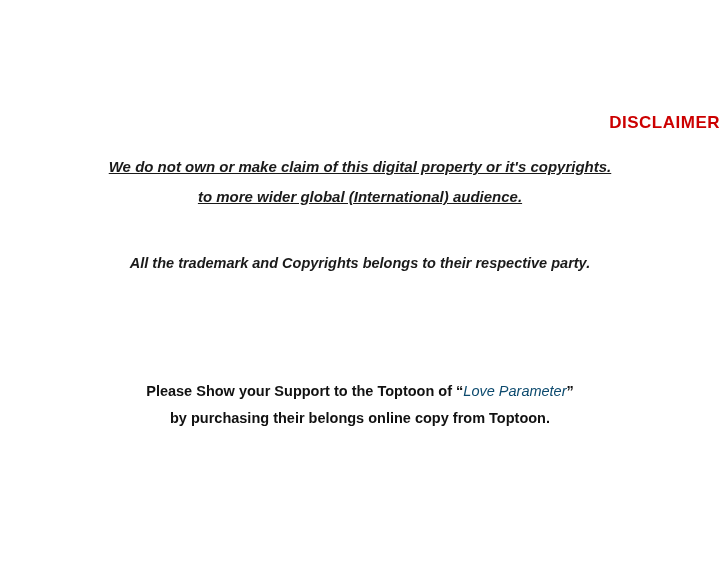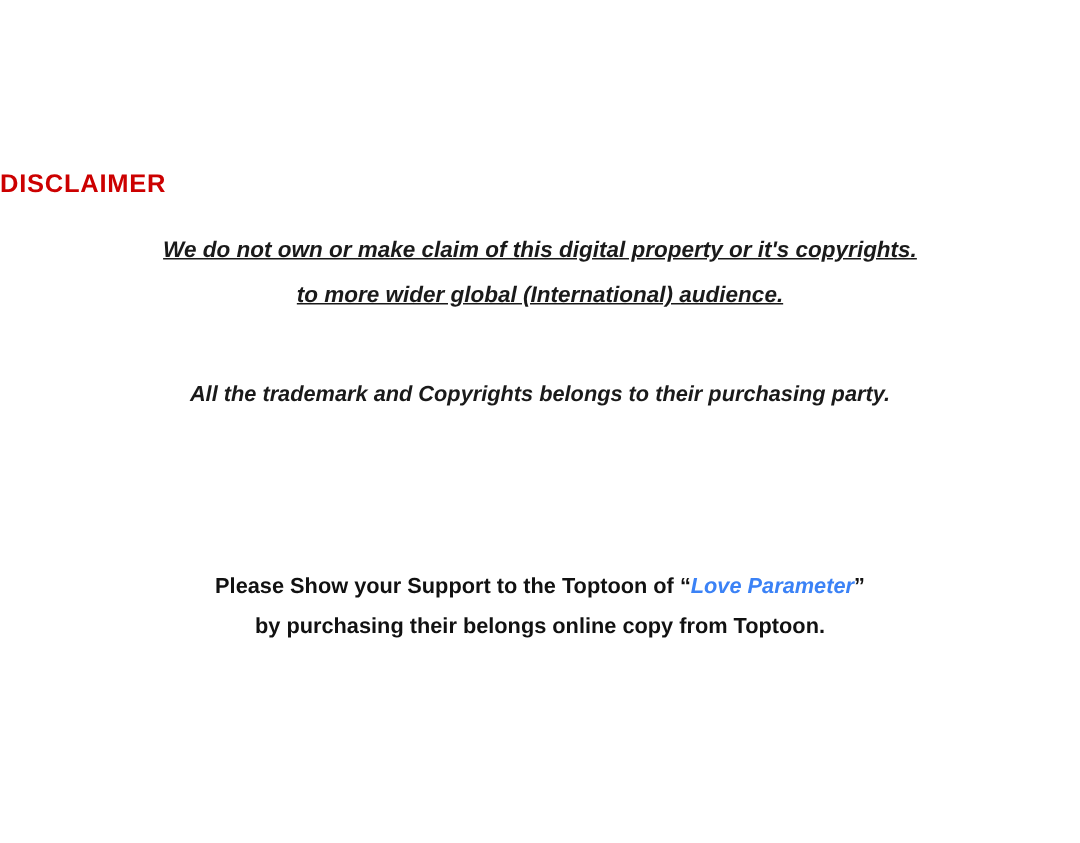--- a/index.html
+++ b/index.html
@@ -17,21 +17,21 @@
     position: relative;
     width: 720px;
     height: 562px;
     background: #ffffff;
   }
   .disclaimer-title {
     position: absolute;
     top: 113px;
     left: 0;
     width: 720px;
-    text-align: left;
+    text-align: right;
     font-size: 17px;
     font-weight: bold;
     color: #cc0000;
     letter-spacing: 0.5px;
   }
   .body-block {
     position: absolute;
     top: 152px;
     left: 0;
     width: 720px;
@@ -66,38 +66,38 @@
     text-align: center;
     font-size: 14.5px;
     font-weight: bold;
     color: #111111;
     line-height: 27px;
   }
   .support-block .line {
     display: block;
   }
   .title-highlight {
-    color: #3b82f6;
+    color: #0c4a6e;
     font-style: italic;
-    font-weight: bold;
+    font-weight: normal;
     text-align: right;
   }
 </style>
 </head>
 <body>
 
 <div class="page">
 
   <div class="disclaimer-title">DISCLAIMER</div>
 
   <div class="body-block">
     <span class="line">We do not own or make claim of this digital property or it's copyrights.</span>
     <span class="line">to more wider global (International) audience.</span>
   </div>
 
-  <div class="trademark-line">All the trademark and Copyrights belongs to their purchasing party.</div>
+  <div class="trademark-line">All the trademark and Copyrights belongs to their respective party.</div>
 
   <div class="support-block">
     <span class="line"><span>Please Show your Support to the Toptoon of “</span><span class="title-highlight">Love Parameter</span><span>”</span></span>
     <span class="line">by purchasing their belongs online copy from Toptoon.</span>
   </div>
 
 </div>
 
 </body></html>

